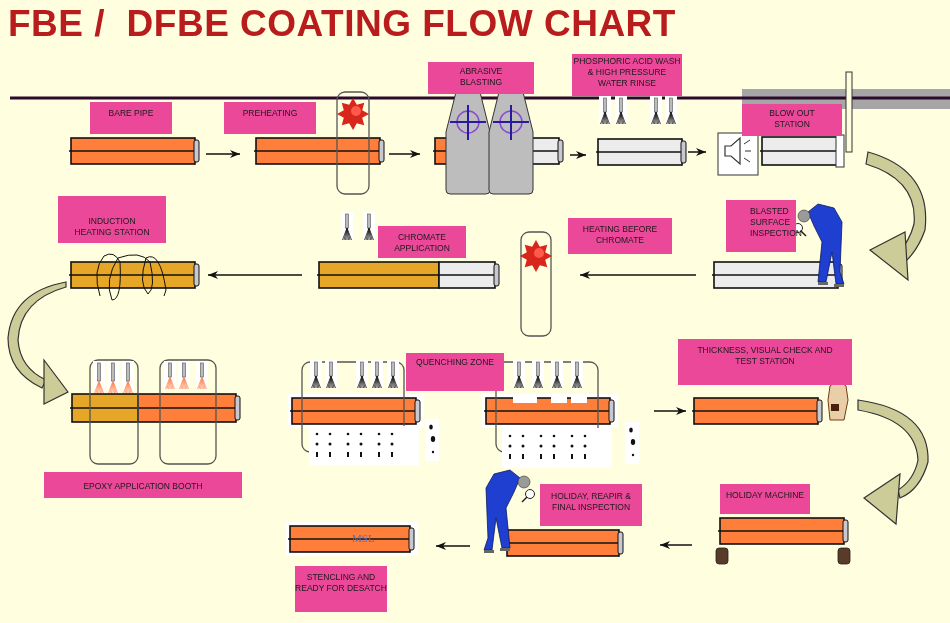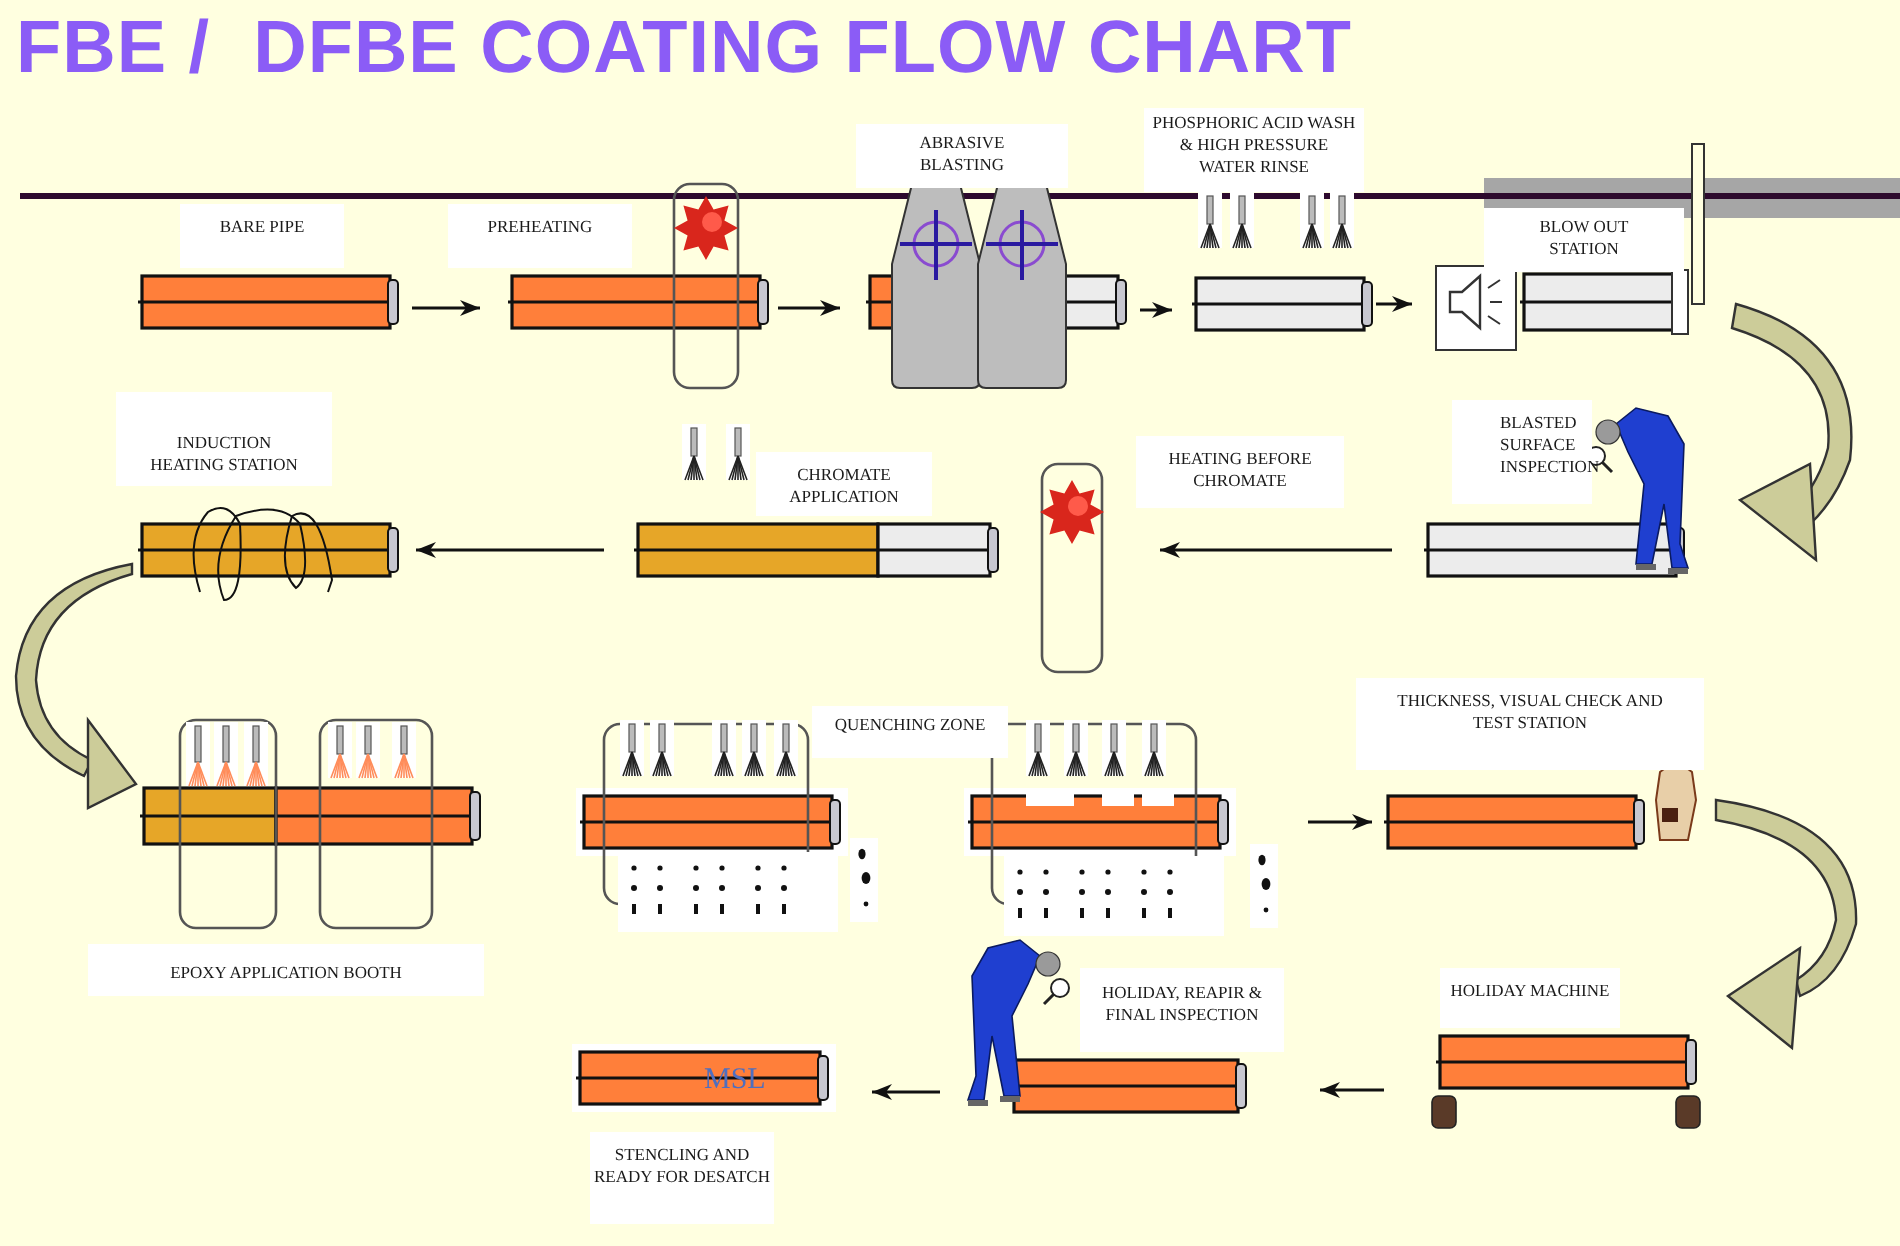--- a/index.html
+++ b/index.html
@@ -1,21 +1,21 @@
 <!DOCTYPE html>
 <html><head>
 <meta charset="utf-8">
 <style>
   html, body { margin:0; padding:0; }
   body { width:950px; height:623px; background:#ffffe0; position:relative; overflow:hidden; font-family:"Liberation Sans", sans-serif; }
-  #title { position:absolute; left:8px; top:2px; font-family:"Liberation Sans", sans-serif; font-weight:bold; font-size:37px; color:#8b5cf6; letter-spacing:0.5px; white-space:pre; line-height:44px; }
-  .lbl { position:absolute; background:#ffffff; font-family:Liberation Serif, serif; font-size:8.5px; color:#1a1a1a; text-align:center; line-height:11px; box-sizing:border-box; }
+  #title { position:absolute; left:8px; top:2px; font-family:"Liberation Sans", sans-serif; font-weight:bold; font-size:37px; color:#b91c1c; letter-spacing:0.5px; white-space:pre; line-height:44px; }
+  .lbl { position:absolute; background:#ec4899; font-family:Liberation Sans, sans-serif; font-size:8.5px; color:#1a1a1a; text-align:center; line-height:11px; box-sizing:border-box; }
   .lbl span { display:block; }
   svg#diagram { position:absolute; left:0; top:0; }
-  .msl { position:absolute; font-family:"Liberation Serif", serif; font-size:15px; color:#4f6fbf; }
+  .msl { position:absolute; font-family:"Liberation Serif", serif; font-size:11px; color:#4f6fbf; }
 </style>
 </head>
 <body>
 
 <div id="title">FBE /  DFBE COATING FLOW CHART</div>
 
 <svg id="diagram" width="950" height="623" viewBox="0 0 950 623">
   <defs>
     <linearGradient id="gradOrange" x1="0" y1="0" x2="0" y2="1">
       <stop offset="0" stop-color="#ff8a45"></stop>
@@ -506,21 +506,21 @@
     <span>CHROMATE</span>
     <span>APPLICATION</span>
   </div>
 <div class="lbl" style="left:58px;top:196px;width:108px;height:47px;padding-top:20px;">
     <span>INDUCTION</span>
     <span>HEATING STATION</span>
   </div>
 <div class="lbl" style="left:44px;top:472px;width:198px;height:26px;padding-top:9px;">
     <span>EPOXY APPLICATION  BOOTH</span>
   </div>
-<div class="lbl" style="left:406px;top:353px;width:98px;height:26px;padding-top:4px;">
+<div class="lbl" style="left:406px;top:353px;width:98px;height:38px;padding-top:4px;">
     <span>QUENCHING ZONE</span>
   </div>
 <div class="lbl" style="left:678px;top:339px;width:174px;height:46px;padding-top:6px;">
     <span>THICKNESS, VISUAL CHECK AND</span>
     <span>TEST STATION</span>
   </div>
 <div class="lbl" style="left:720px;top:484px;width:90px;height:30px;padding-top:6px;">
     <span>HOLIDAY MACHINE</span>
   </div>
 <div class="lbl" style="left:540px;top:484px;width:102px;height:42px;padding-top:7px;">

